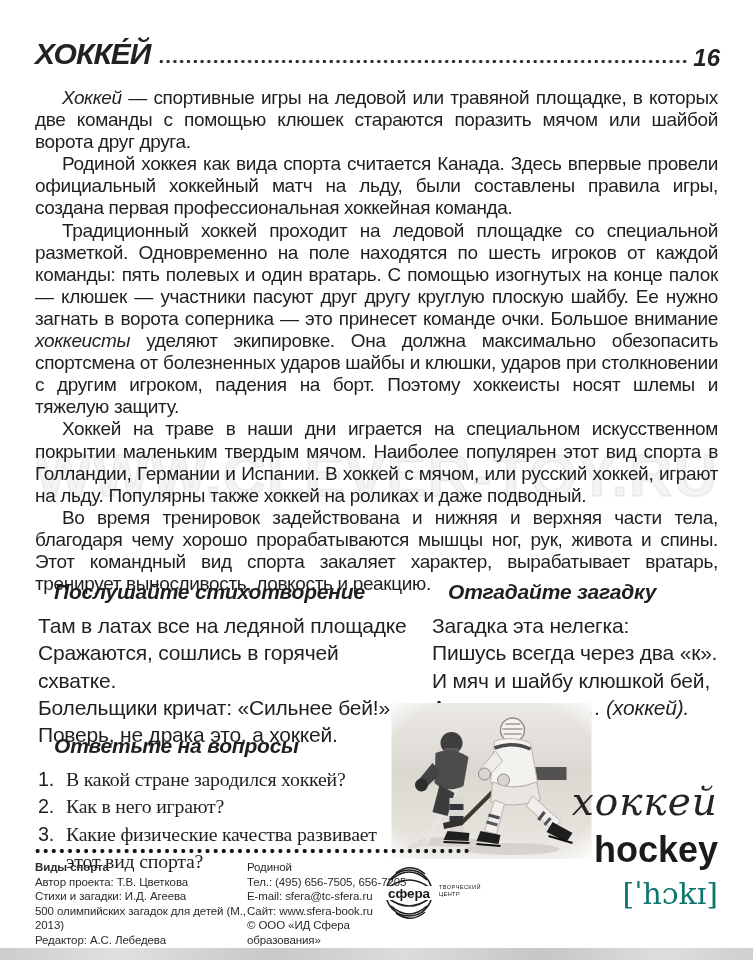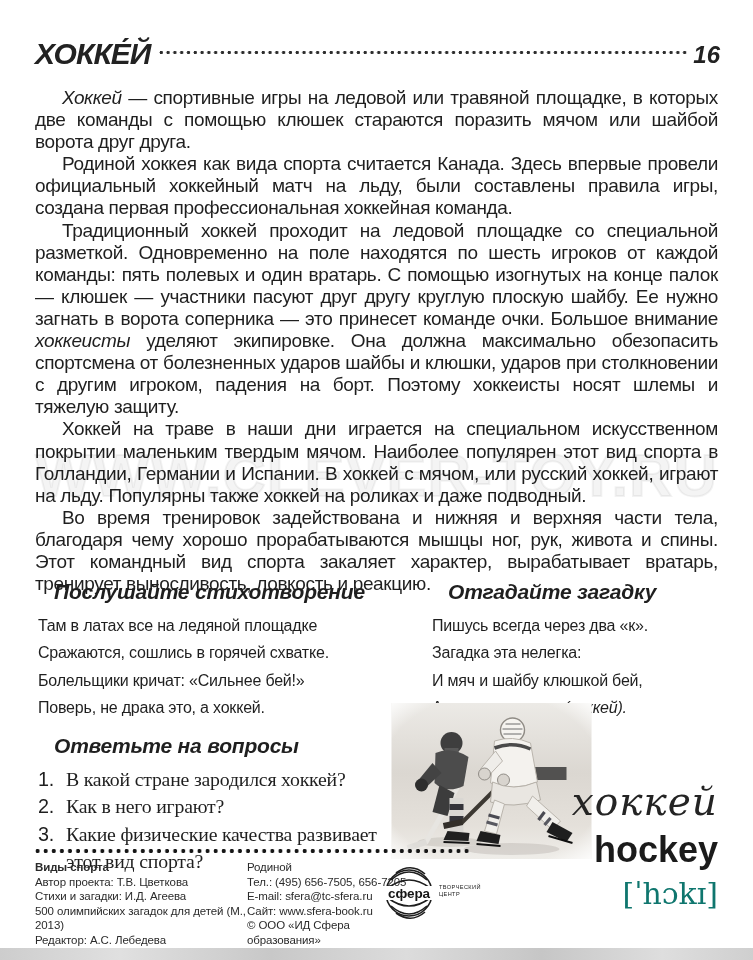--- a/index.html
+++ b/index.html
@@ -12,37 +12,37 @@
   
   .watermark{
     position:absolute;top:441px;left:-12px;width:777px;z-index:6;
     font-family:"Liberation Sans",sans-serif;font-weight:bold;font-size:60px;
     letter-spacing:1px;text-align:center;white-space:nowrap;
     color:rgba(0,0,0,0.045);-webkit-text-stroke:2px rgba(0,0,0,0.05);
     pointer-events:none;
   }
 
   
-  .title-row{position:absolute;top:40px;left:35px;right:33px;display:flex;align-items:center;}
+  .title-row{position:absolute;top:40px;left:35px;right:33px;display:flex;align-items:flex-end;}
   .page-title{margin:0;font-size:30px;line-height:28px;font-style:italic;font-weight:bold;letter-spacing:-1px;color:#222;}
   .leader{flex:1;height:5px;margin:0 5px 4px 9px;background-repeat:repeat-x;
     background-image:radial-gradient(circle at 2.2px 2.5px,#2c2c2c 1.45px,rgba(0,0,0,0) 1.9px);
     background-size:6.8px 5px;}
   .page-number{font-size:24px;line-height:22px;font-style:italic;font-weight:bold;color:#222;margin-bottom:-1px;}
 
   
   .article{position:absolute;top:87px;left:35px;width:683px;z-index:2;
     font-size:19px;line-height:22.1px;letter-spacing:-0.35px;text-align:justify;}
   .article p{margin:0;text-indent:27px;}
 
   
   .bottom{position:absolute;top:578px;left:35px;width:683px;height:282px;z-index:2;}
   .section-heading{margin:0 0 8px 16px;font-size:21px;font-style:italic;font-weight:bold;letter-spacing:-0.2px;}
   .poem-block{position:absolute;left:3px;top:2px;width:372px;}
-  .poem-line,.riddle-line{font-size:16px;line-height:27.3px;letter-spacing:-0.2px;}
+  .poem-line,.riddle-line{font-size:21px;line-height:27.3px;letter-spacing:-0.2px;}
   .riddle-block{position:absolute;left:397px;top:2px;width:290px;}
   .questions-block{position:absolute;left:3px;top:156px;width:345px;}
   .q-row{display:flex;font-size:19.8px;line-height:27.3px;letter-spacing:-0.2px;}
   .q-num{flex:none;width:28px;}
   .q-text{flex:1;font-family:Liberation Serif, serif;}
 
   .photo{position:absolute;left:356px;top:125px;width:201px;height:156px;margin:0;}
   .photo svg{display:block;}
 
   .vocab{position:absolute;right:0;top:204px;width:170px;text-align:right;}
@@ -90,22 +90,22 @@
     <div class="poem-block">
       <h2 class="section-heading">Послушайте стихотворение</h2>
       <div class="poem-line">Там в латах все на ледяной площадке</div>
       <div class="poem-line">Сражаются, сошлись в горячей схватке.</div>
       <div class="poem-line">Болельщики кричат: «Сильнее бей!»</div>
       <div class="poem-line">Поверь, не драка это, а хоккей.</div>
     </div>
 
     <div class="riddle-block">
       <h2 class="section-heading">Отгадайте загадку</h2>
+      <div class="riddle-line"><span>Загадка эта нелегка:</span></div>
       <div class="riddle-line"><span>Пишусь всегда через два «к».</span></div>
-      <div class="riddle-line"><span>Загадка эта нелегка:</span></div>
       <div class="riddle-line"><span>И мяч и шайбу клюшкой бей,</span></div>
       <div class="riddle-line"><span>А называюсь я … </span><span class="it">(хоккей).</span></div>
     </div>
 
     <div class="questions-block">
       <h2 class="section-heading">Ответьте на вопросы</h2>
       <div class="q-row">
         <span class="q-num">1.</span>
         <span class="q-text">В какой стране зародился хоккей?</span>
       </div>

